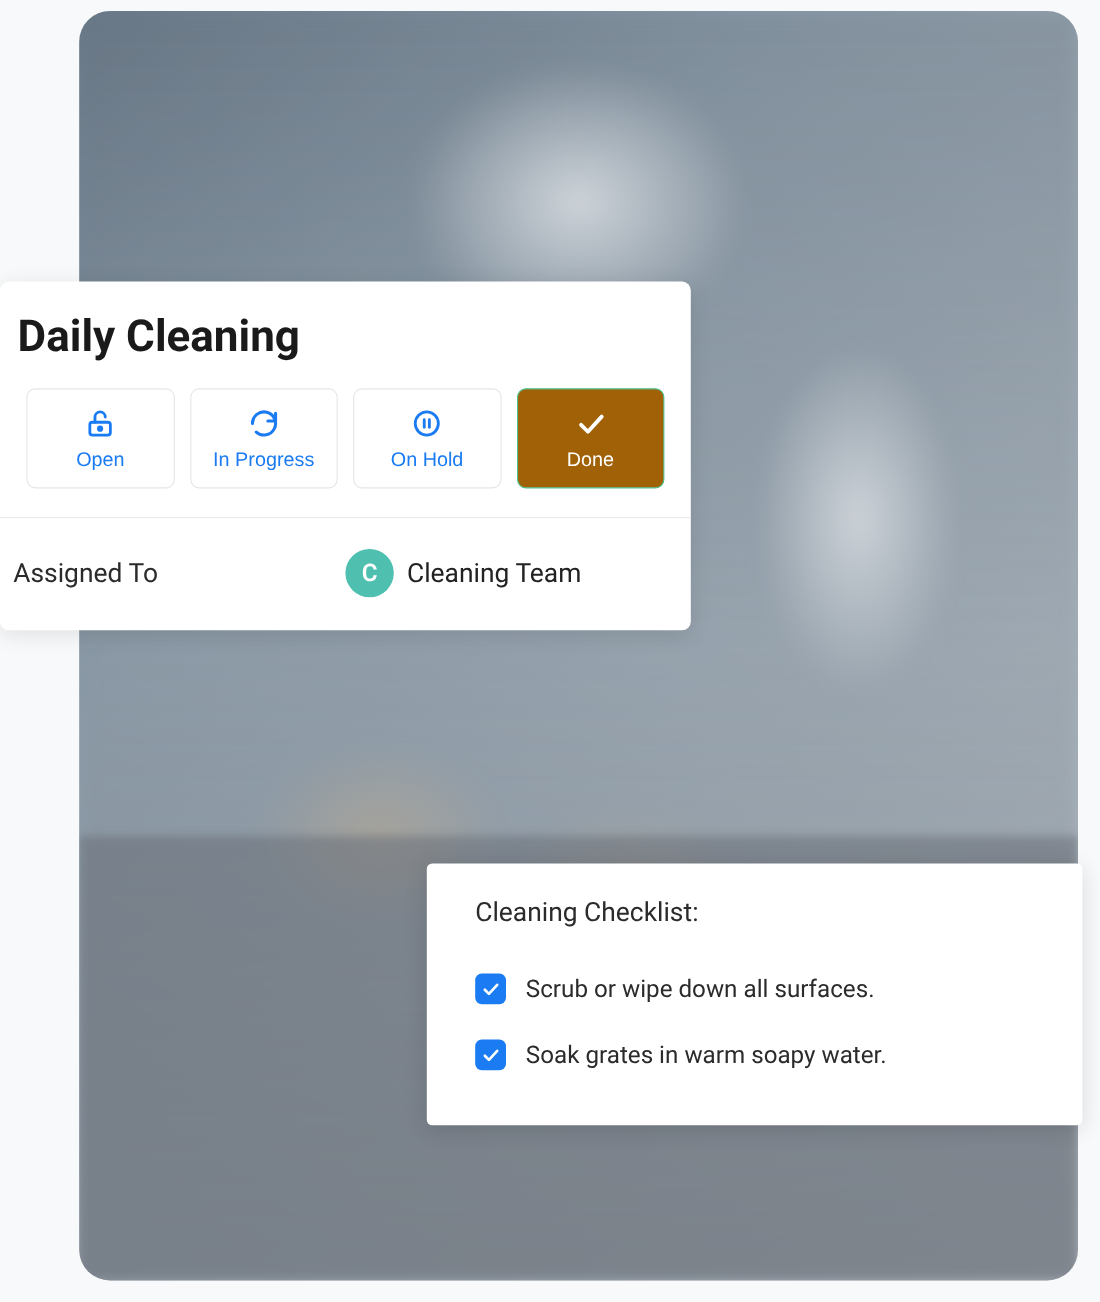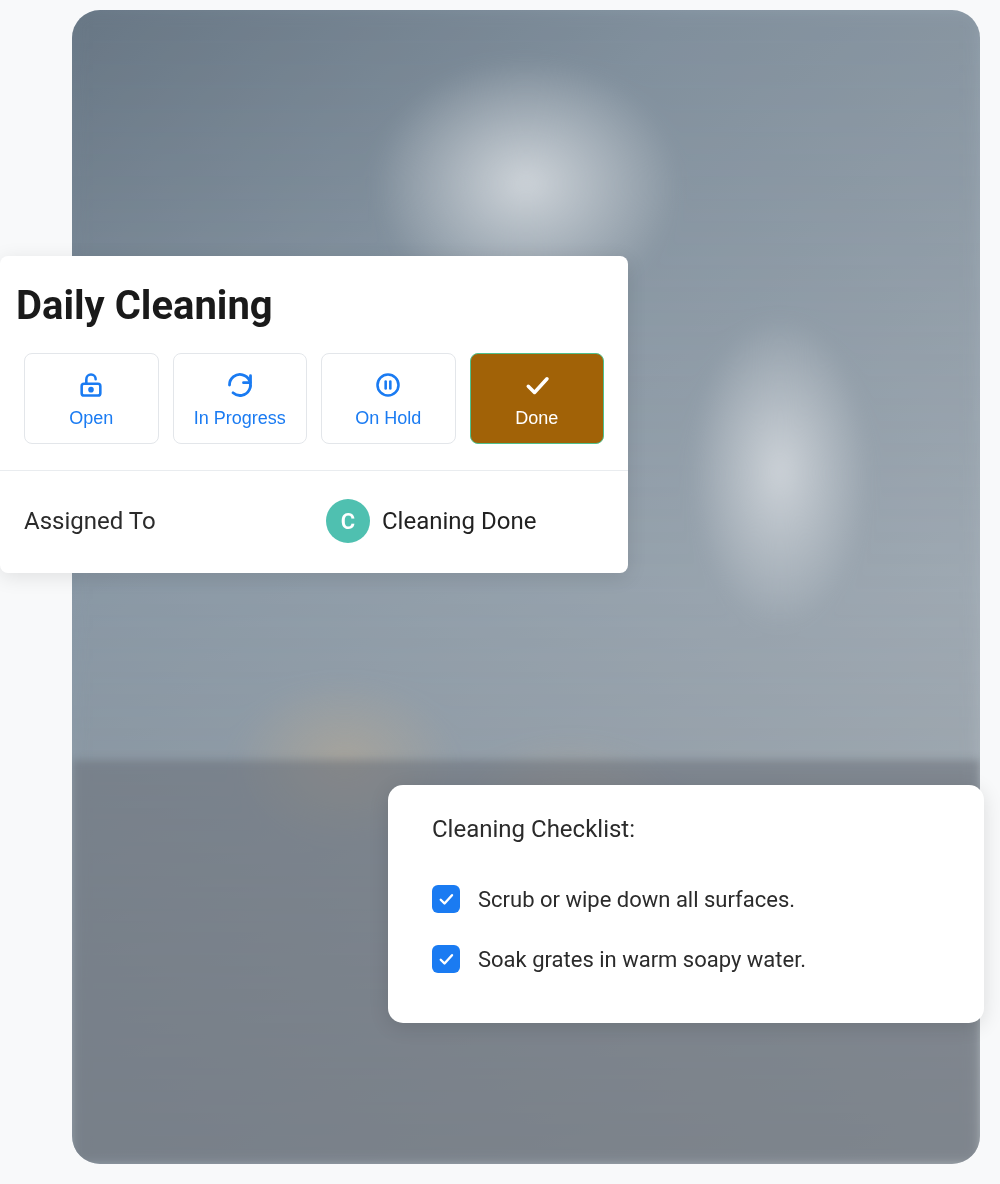--- a/index.html
+++ b/index.html
@@ -103,21 +103,21 @@
       font-weight: 500;
       color: #1a7bf2;
     }
     .status-btn.active .s-label {
       color: #ffffff;
     }
     .assigned-row {
       display: flex;
       align-items: center;
       gap: 12px;
-      padding: 28px 24px 30px 24px;
+      padding: 28px 24px 30px 12px;
       border-top: 1px solid #e9ecef;
     }
     .assigned-label {
       font-size: 24px;
       color: #2b2b2b;
       flex: 0 0 auto;
       width: 290px;
     }
     .avatar {
       width: 44px;
@@ -135,21 +135,21 @@
       font-size: 24px;
       color: #222;
     }
 
     .checklist-card {
       position: absolute;
       top: 785px;
       left: 388px;
       width: 596px;
       background: #ffffff;
-      border-radius: 15px;
+      border-radius: 5px;
       box-shadow: 0 4px 20px rgba(0,0,0,0.12);
       padding: 30px 16px 34px 44px;
     }
     .checklist-title {
       font-size: 24px;
       color: #2b2b2b;
       margin-bottom: 26px;
     }
     .checklist-item {
       display: flex;
@@ -224,21 +224,21 @@
           <polyline points="5 13 10 18 20 7"></polyline>
         </svg>
       </span>
       <span class="s-label">Done</span>
     </button>
   </div>
 
   <div class="assigned-row">
     <span class="assigned-label">Assigned To</span>
     <span class="avatar">C</span>
-    <span class="assigned-name">Cleaning Done</span>
+    <span class="assigned-name">Cleaning Team</span>
   </div>
 </div>
 
 <div class="checklist-card">
   <div class="checklist-title">Cleaning Checklist:</div>
 
   <div class="checklist-item">
     <span class="checkbox">
       <svg viewBox="0 0 24 24" fill="none" stroke="#fff" stroke-width="3.2" stroke-linecap="round" stroke-linejoin="round">
         <polyline points="5 13 10 18 20 7"></polyline>

